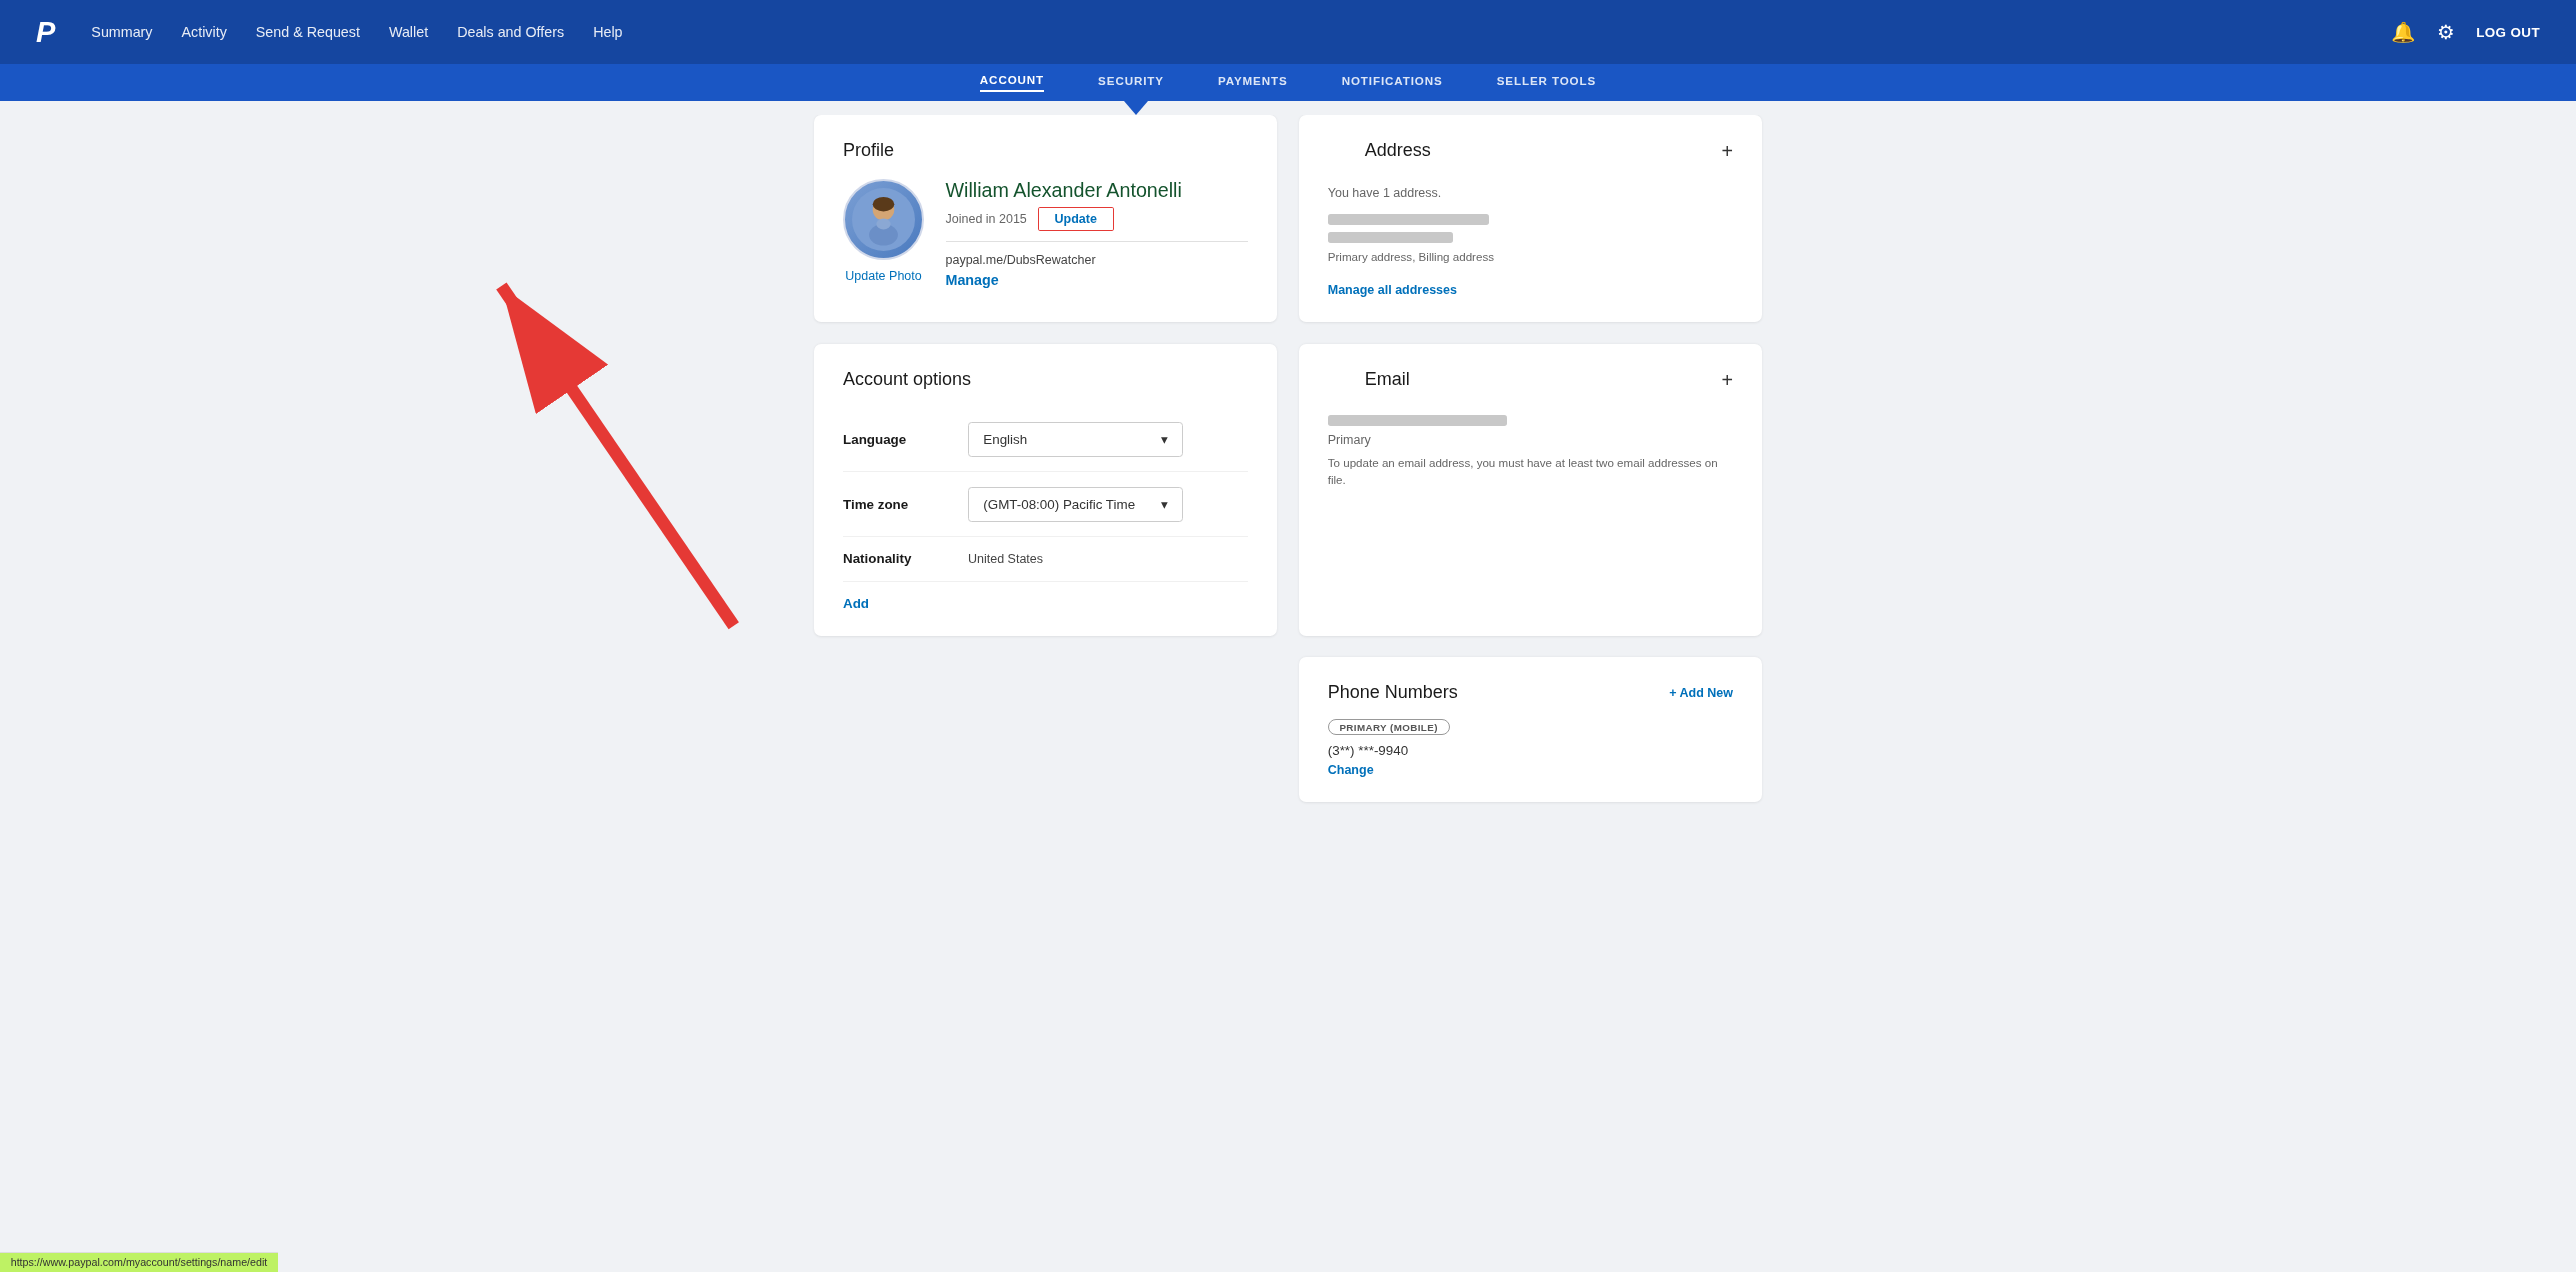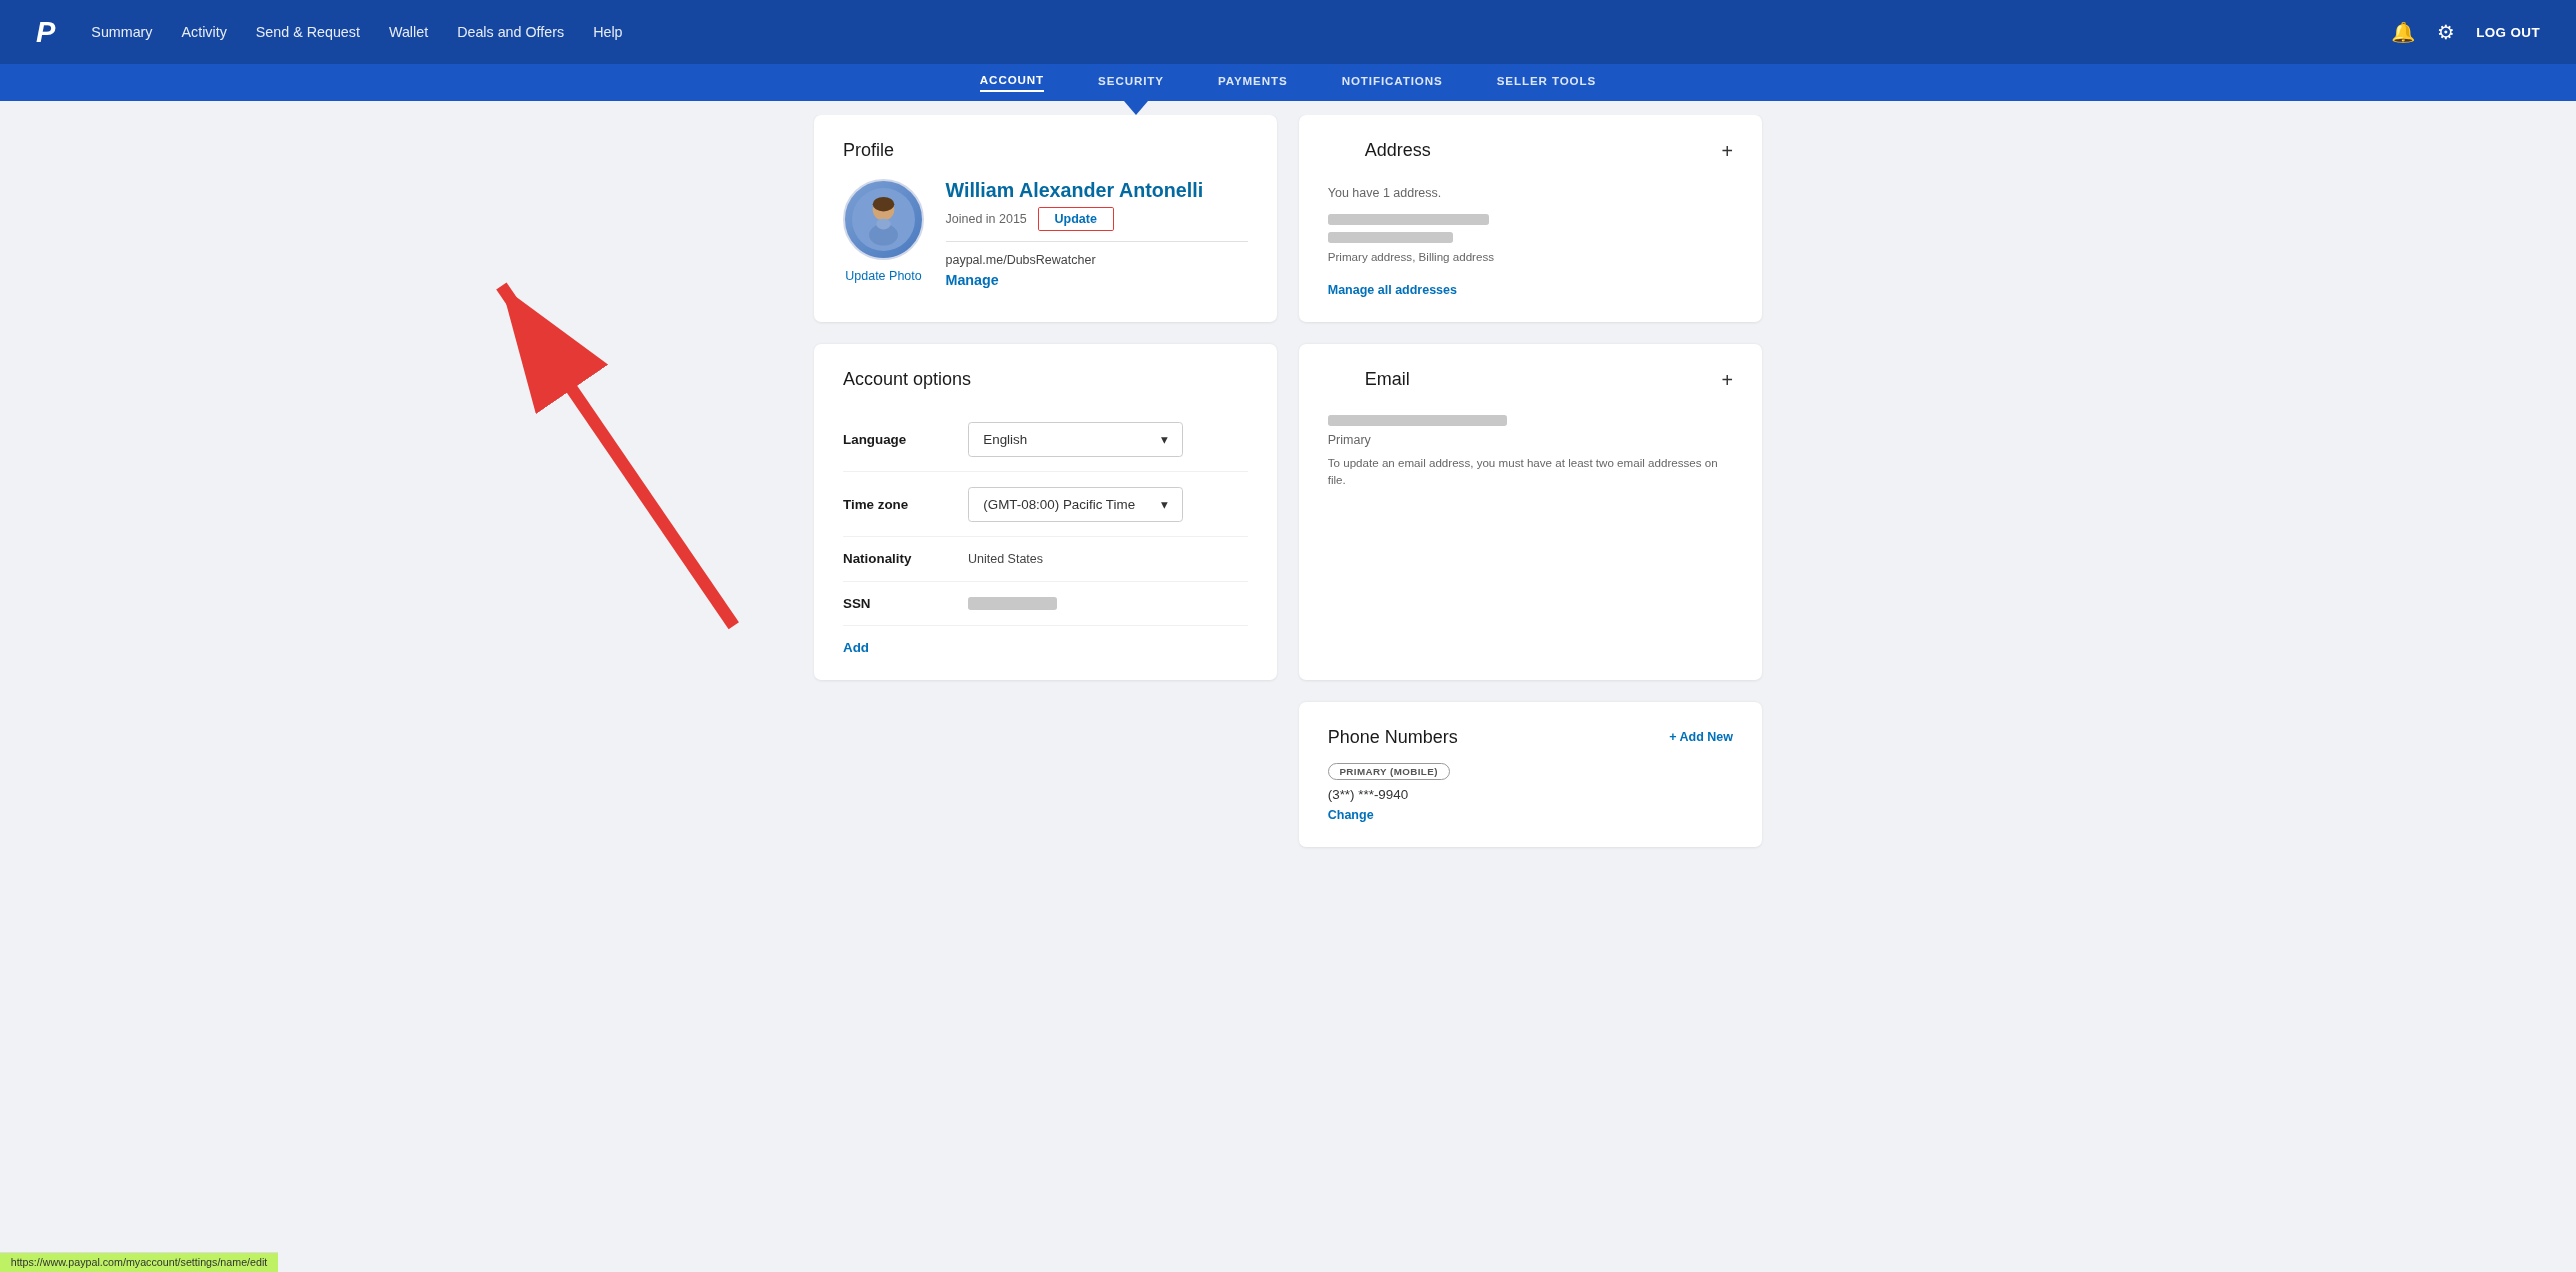--- a/index.html
+++ b/index.html
@@ -151,22 +151,22 @@
       color: #0070ba;
       font-size: 12.5px;
       cursor: pointer;
       text-decoration: none;
     }
     .profile-info {
       flex: 1;
     }
     .profile-name {
       font-size: 19.7px;
-      font-weight: 700;
-      color: #0369a1;
+      font-weight: 400;
+      color: #14532d;
       margin-bottom: 5.4px;
     }
     .profile-joined {
       font-size: 12.5px;
       color: #666;
       display: flex;
       align-items: center;
       gap: 10.7px;
       margin-bottom: 10.7px;
       padding-bottom: 10.7px;
@@ -466,24 +466,20 @@
             <span>(GMT-08:00) Pacific Time</span>
             <span>▾</span>
           </div>
         </div>
 
         <div class="option-row">
           <span class="option-label">Nationality</span>
           <span class="option-value">United States</span>
         </div>
 
-        <div class="option-row">
-          <span class="option-label">SSN</span>
-          <span class="ssn-blur"></span>
-        </div>
 
       </div>
       <a class="add-link">Add</a>
     </div>
 
     <div class="card email-card">
       <div class="card-header">
         <h2 class="card-title">Email</h2>
         <button class="add-icon-btn">+</button>
       </div>

